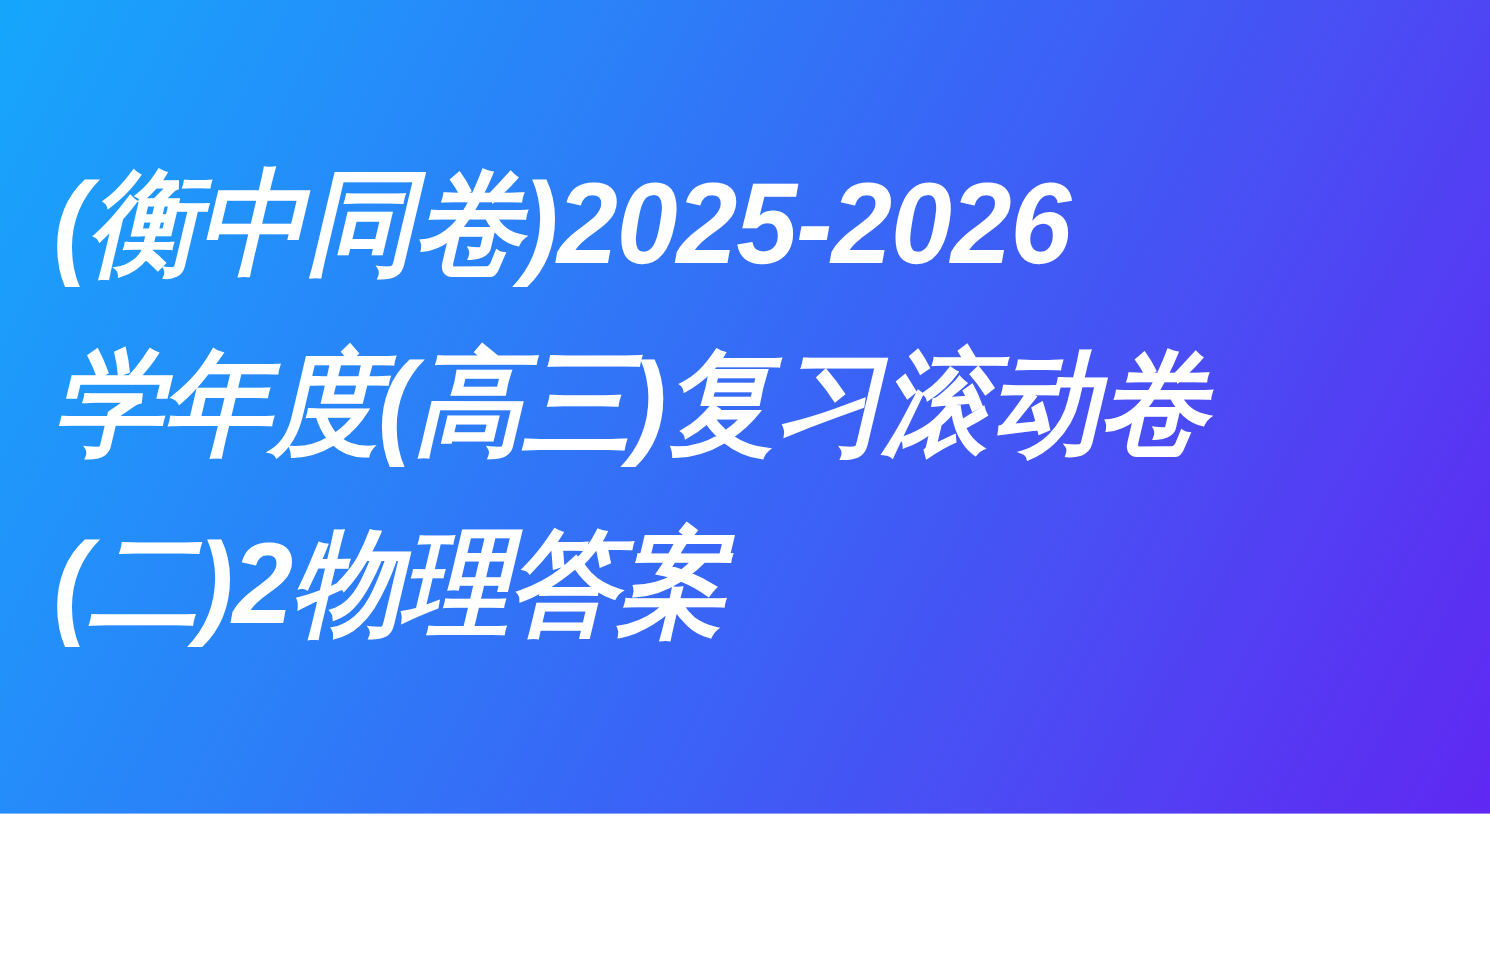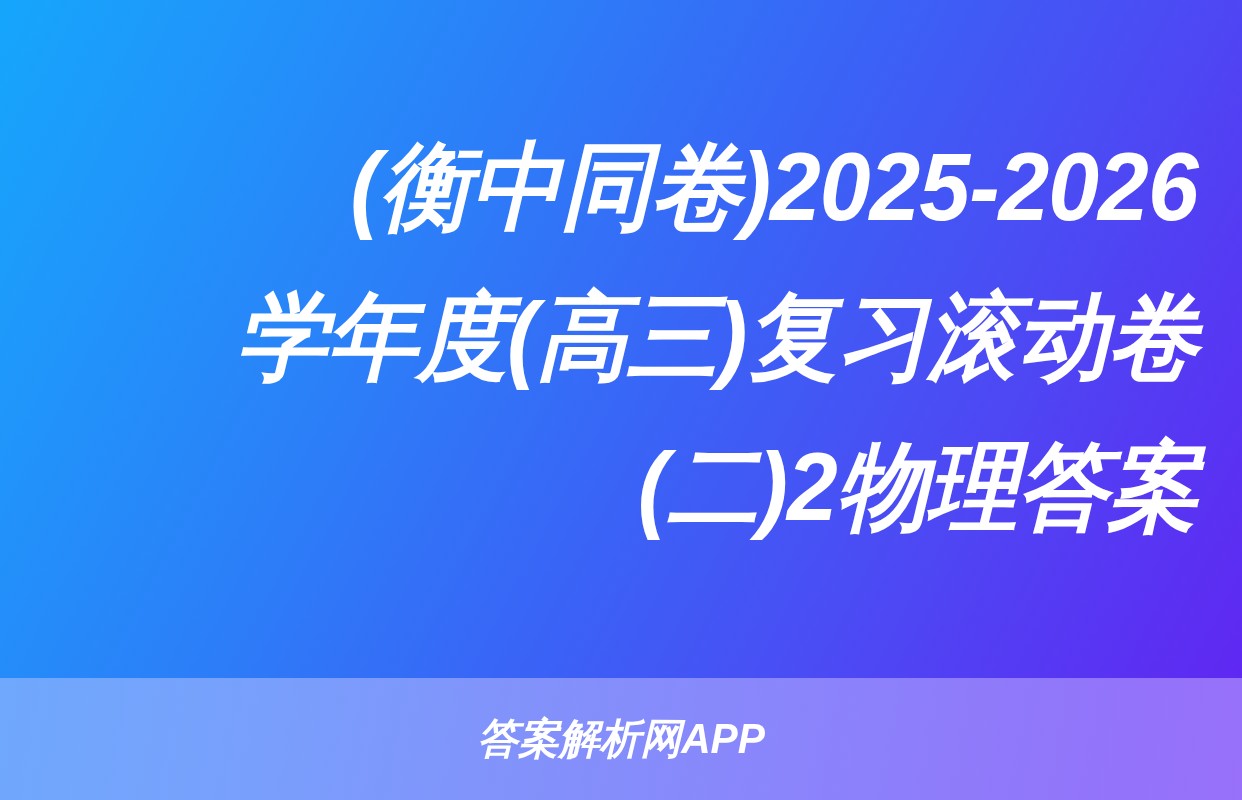--- a/index.html
+++ b/index.html
@@ -39,21 +39,21 @@
     display: flex;
     flex-direction: column;
     align-items: center;
     justify-content: center;
     box-sizing: border-box;
     padding: 0 14px 4px 14px;
   }
 
   #title-block {
     width: 100%;
-    text-align: right;
+    text-align: left;
     color: #ffffff;
   }
 
   .title-line {
     display: block;
     color: #ffffff;
     font-family: "Liberation Sans", "DejaVu Sans", sans-serif;
     font-weight: 700;
     font-style: italic;
     font-size: 96px;
@@ -103,17 +103,14 @@
 <div id="poster">
 
   <div id="hero">
     <div id="title-block">
       <span class="title-line">(衡中同卷)2025-2026</span>
       <span class="title-line">学年度(高三)复习滚动卷</span>
       <span class="title-line">(二)2物理答案</span>
     </div>
   </div>
 
-  <div id="footer">
-    <span id="footer-text">答案解析网APP</span>
-  </div>
 
 </div>
 
 </body></html>

